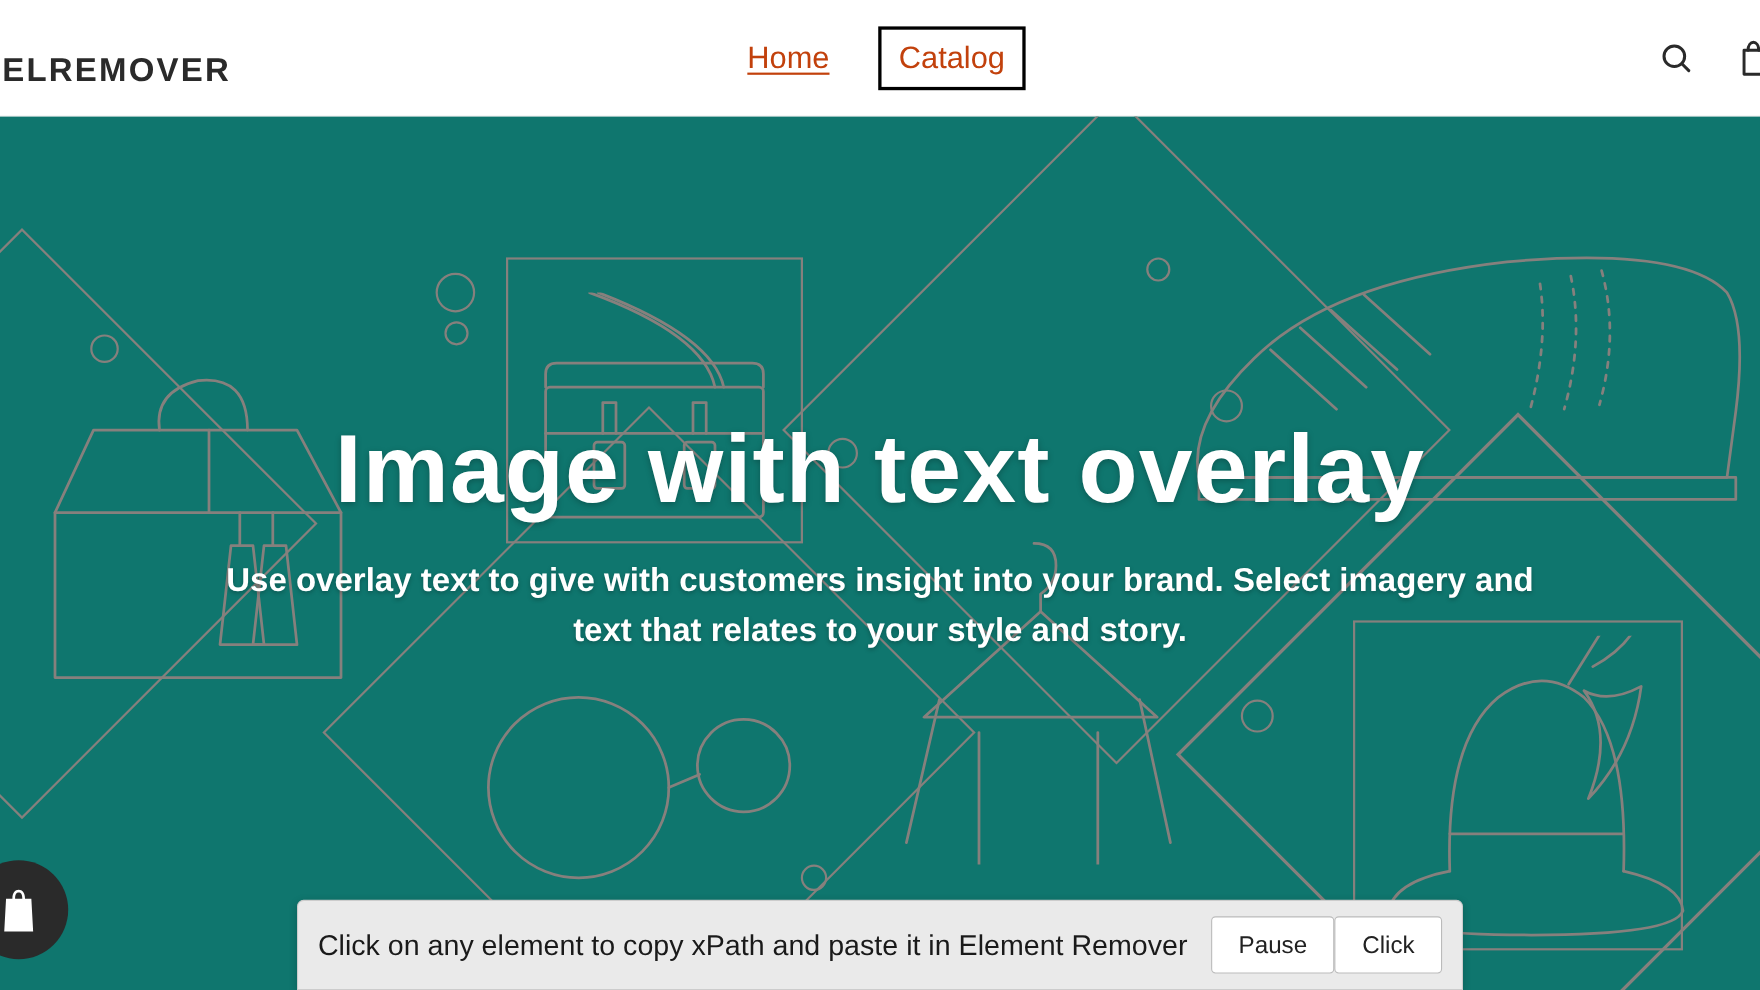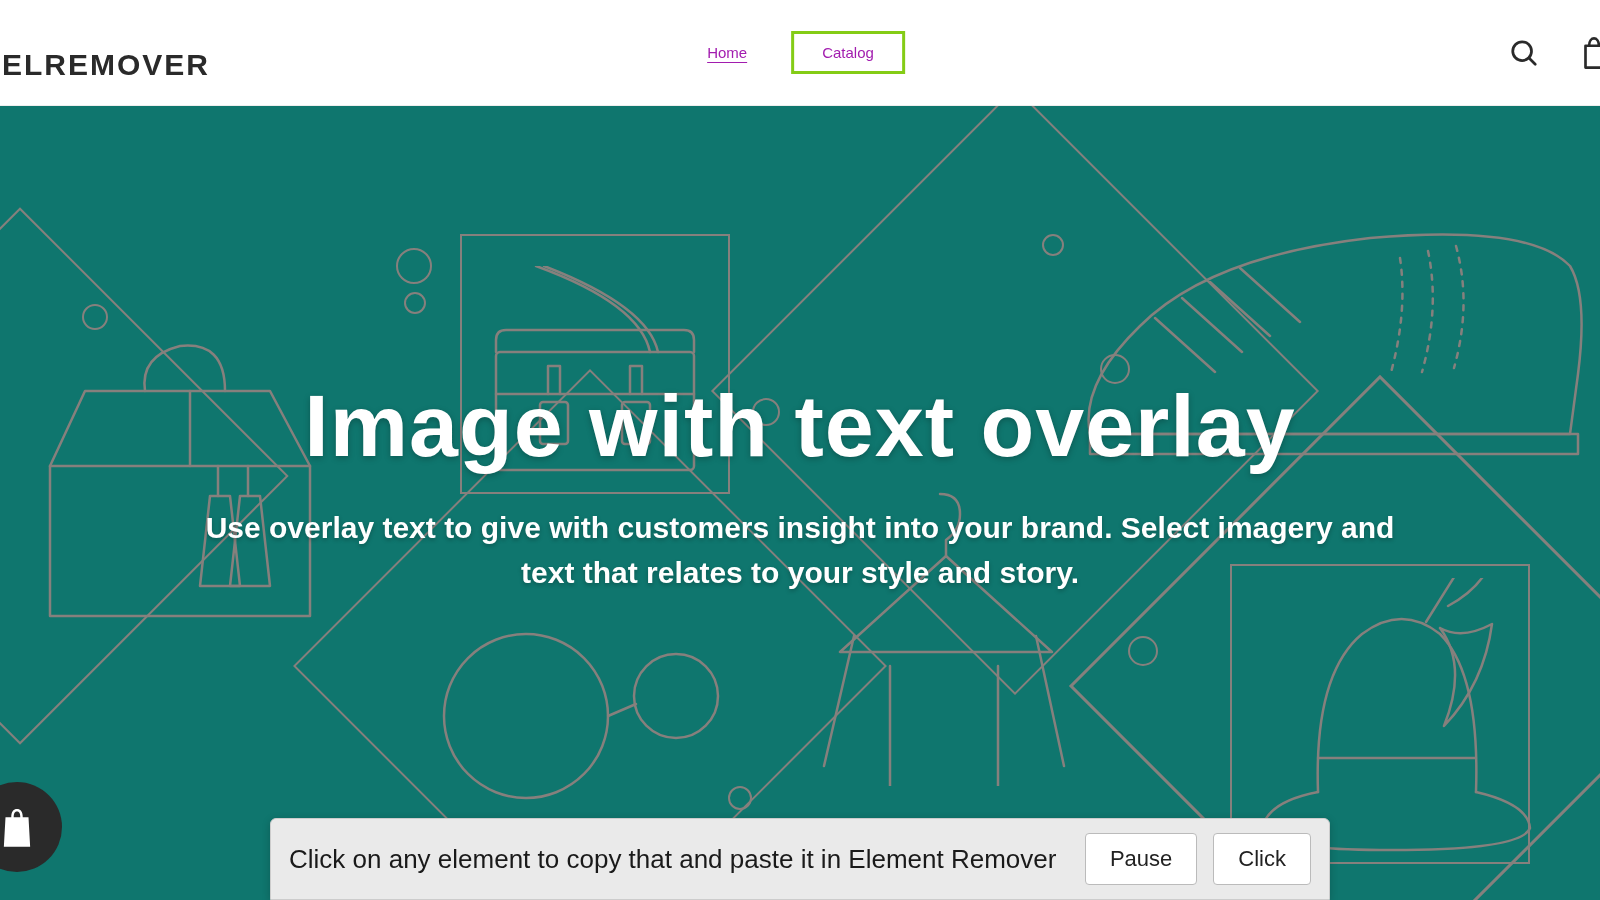--- a/index.html
+++ b/index.html
@@ -34,34 +34,34 @@
     .nav {
       position: absolute;
       left: 50%;
       transform: translateX(-50%);
       display: flex;
       gap: 32px;
       align-items: center;
     }
     
     .nav-link {
-      font-size: 15px;
-      color: #a21caf;
+      font-size: 28px;
+      color: #c2410c;
       text-decoration: none;
       padding: 8px 12px;
     }
     
     .nav-link.active {
       text-decoration: underline;
       text-underline-offset: 4px;
     }
     
     .nav-link.highlighted {
-      border: 3px solid #84cc16;
-      padding: 10px 28px;
+      border: 3px solid #000000;
+      padding: 10px 16px;
     }
     
     .header-icons {
       display: flex;
       gap: 28px;
       align-items: center;
       padding-right: 0;
     }
     
     .icon-btn {
@@ -129,21 +129,20 @@
       box-shadow: 0 2px 8px rgba(0,0,0,0.2);
     }
     
     .toolbar-text {
       font-size: 26px;
       color: #1a1a1a;
     }
     
     .toolbar-buttons {
       display: flex;
-      gap: 16px;
       border-radius: 14px;
     }
     
     .toolbar-btn {
       background: #fff;
       border: 1px solid #bbb;
       border-radius: 4px;
       padding: 12px 24px;
       font-size: 22px;
       color: #222;
@@ -300,19 +299,19 @@
     <p class="hero-subtitle">Use overlay text to give with customers insight into your brand. Select imagery and text that relates to your style and story.</p>
   </div>
 
   <div class="badge-circle">
     <svg width="40" height="46" viewBox="0 0 24 28" fill="#fff">
       <path d="M5 8 L4 26 L20 26 L19 8 Z M8.5 8 C8.5 4.5 10 3 12 3 C14 3 15.5 4.5 15.5 8 L14 8 C14 5.3 13.2 4.5 12 4.5 C10.8 4.5 10 5.3 10 8 Z"></path>
     </svg>
   </div>
 
   <div class="toolbar">
-    <span class="toolbar-text">Click on any element to copy that and paste it in Element Remover</span>
+    <span class="toolbar-text">Click on any element to copy xPath and paste it in Element Remover</span>
     <div class="toolbar-buttons">
       <button class="toolbar-btn">Pause</button>
       <button class="toolbar-btn">Click</button>
     </div>
   </div>
 </section>
 
 </body></html>

